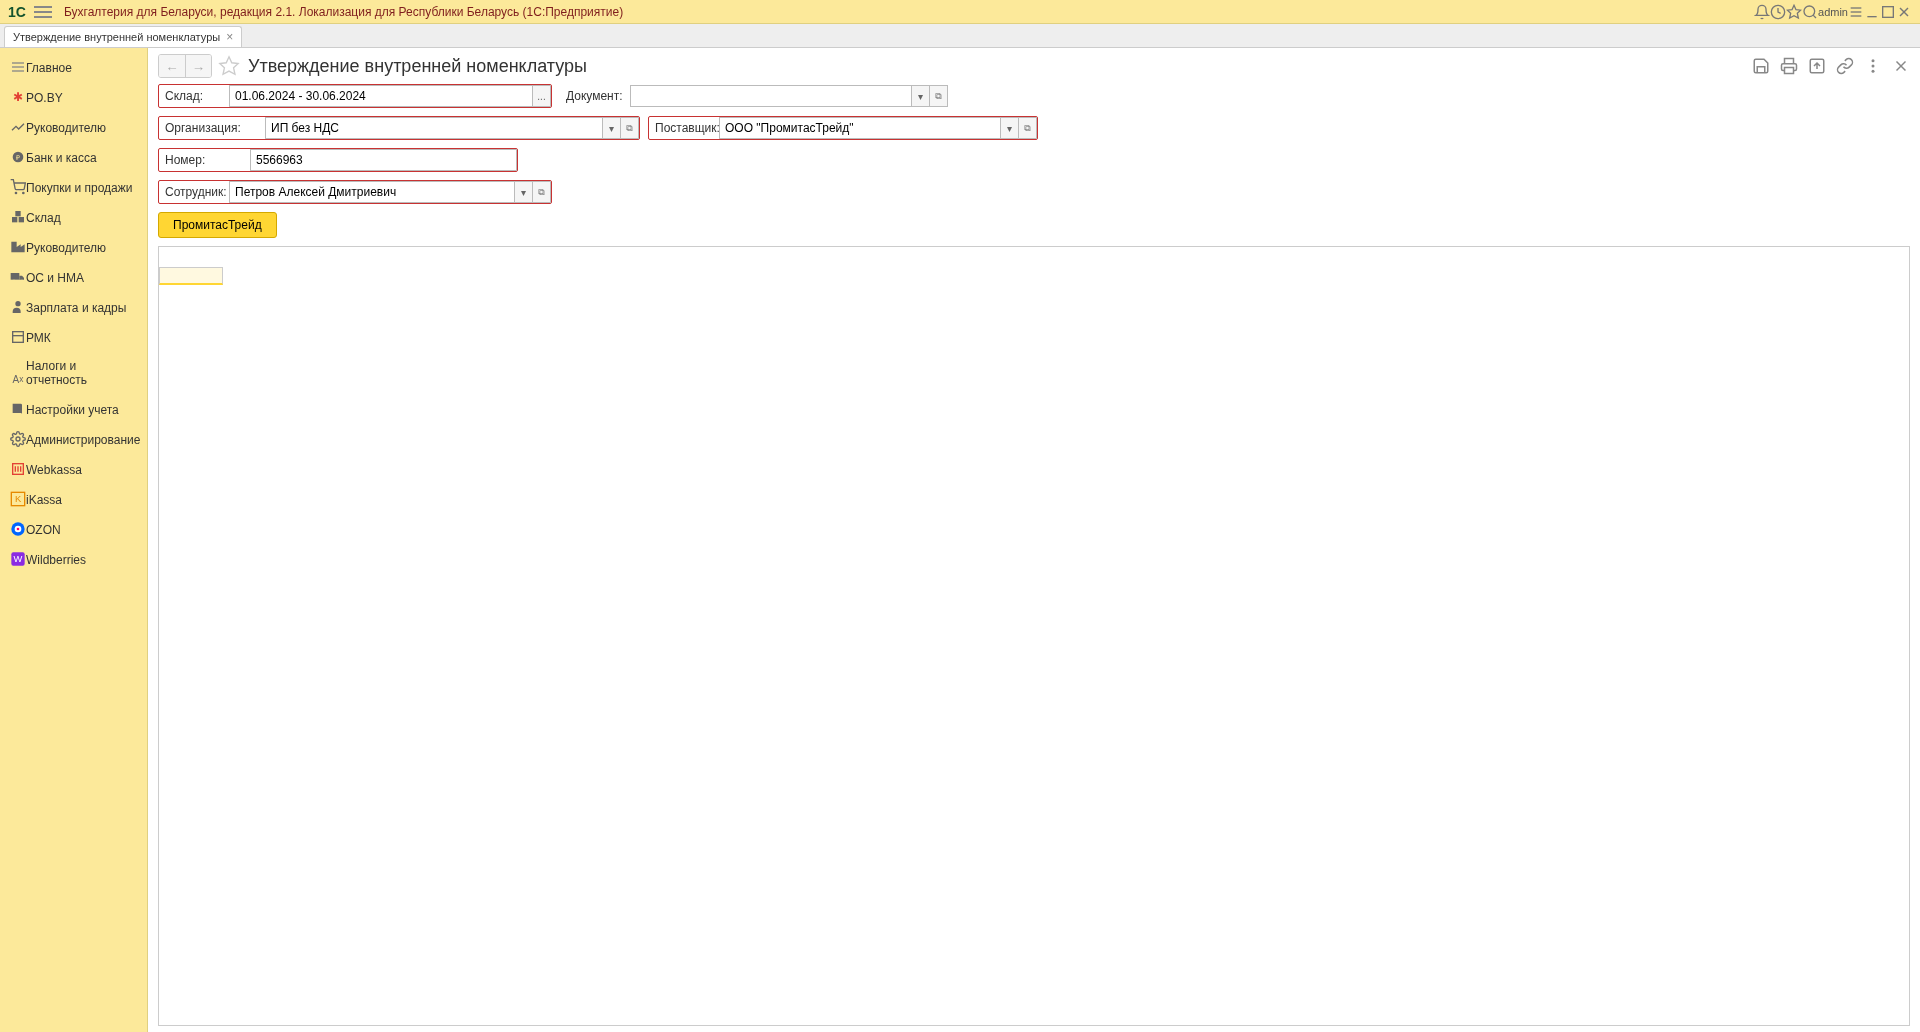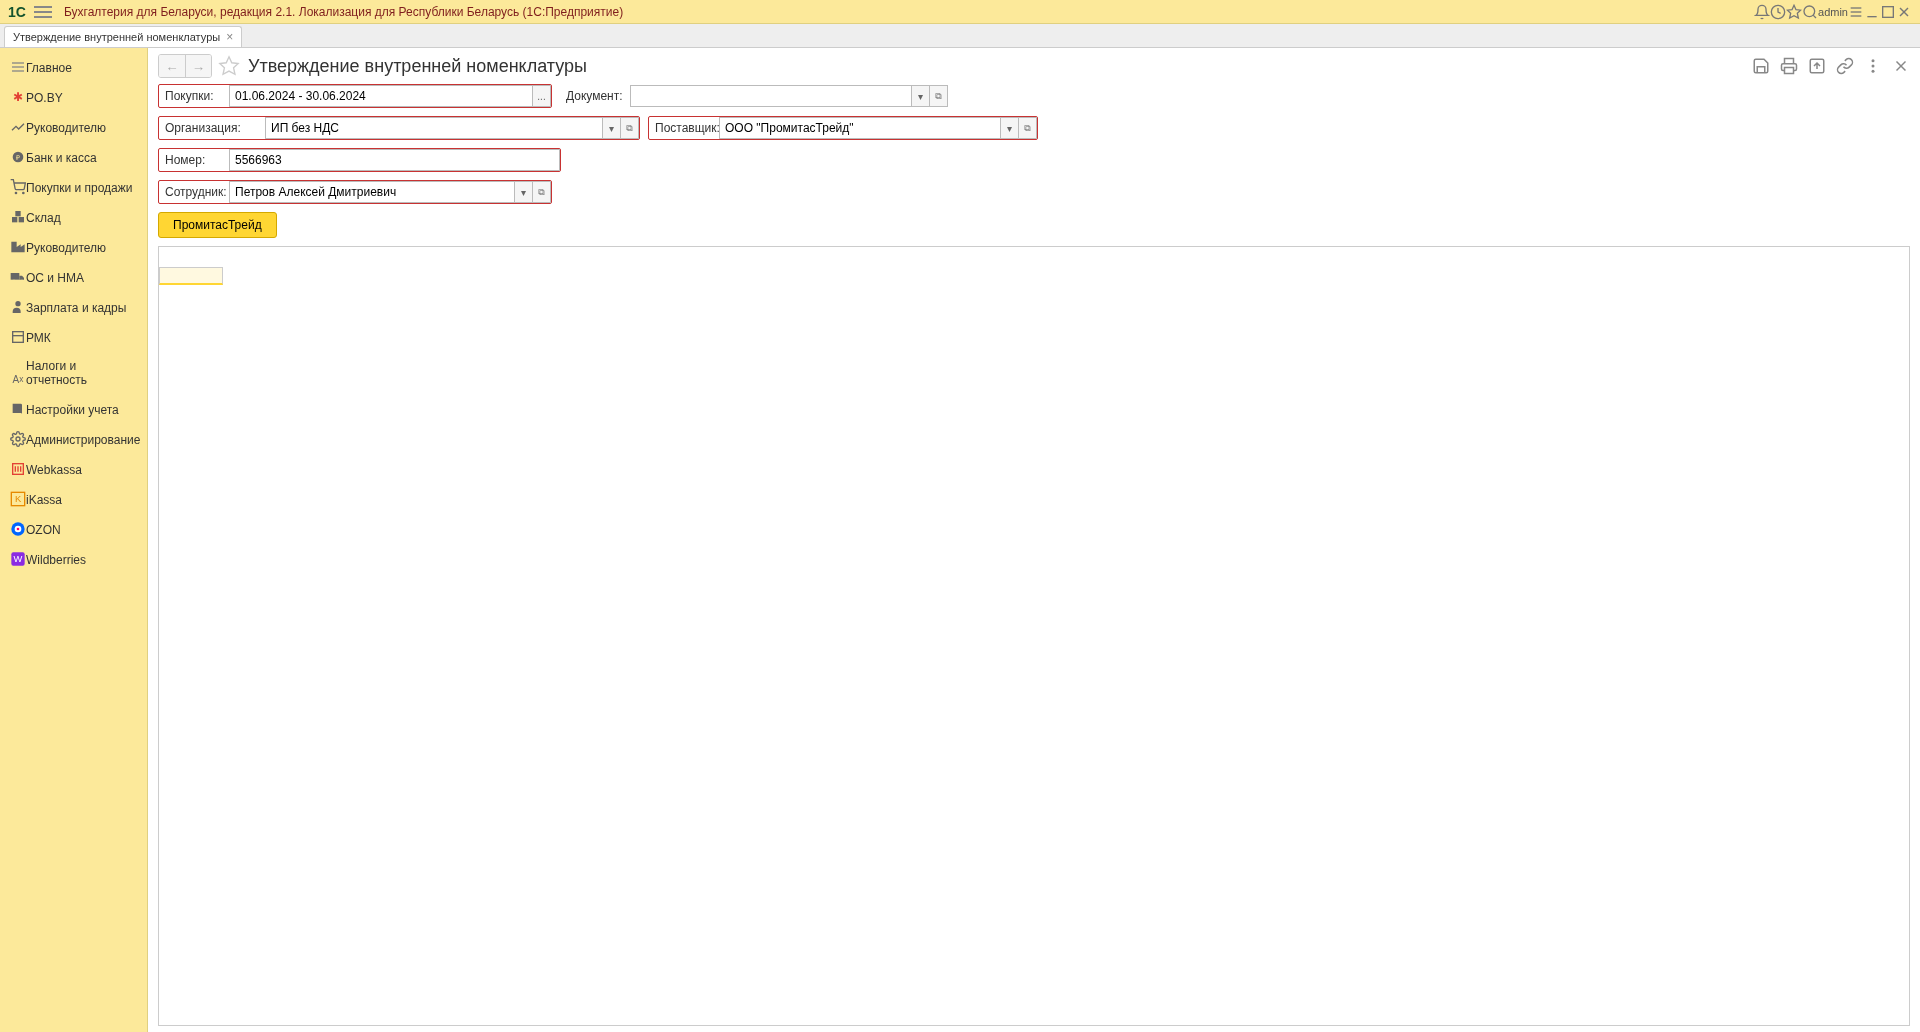--- a/index.html
+++ b/index.html
@@ -334,21 +334,21 @@
               <line x1="6" y1="6" x2="18" y2="18"></line>
             </svg>
           </span>
       </div>
     </div>
 
     <div class="form-rows">
 
       <div class="form-row">
         <div class="field-group highlighted">
-          <span class="field-label" style="width:68px;">Покупки:</span>
+          <span class="field-label" style="width:68px;">Склад:</span>
           <input class="field-input" style="width: 304px;" value="01.06.2024 - 30.06.2024">
           <button class="field-btn">...</button>
         </div>
         <div class="field-group">
           <span class="field-label" style="width:60px;">Документ:</span>
           <input class="field-input" style="width: 282px;" value="">
           <button class="field-btn">▾</button>
           <button class="field-btn open">⧉</button>
         </div>
       </div>
@@ -364,21 +364,21 @@
           <span class="field-label" style="width:60px;">Поставщик:</span>
           <input class="field-input" style="width: 282px;" value="ООО &quot;ПромитасТрейд&quot;">
           <button class="field-btn">▾</button>
           <button class="field-btn open">⧉</button>
         </div>
       </div>
 
       <div class="form-row">
         <div class="field-group highlighted">
           <span class="field-label" style="width:68px;">Номер:</span>
-          <input class="field-input" style="width: 331px;" value="5566963">
+          <input class="field-input" style="width: 267px; margin-left: 21px;" value="5566963">
         </div>
       </div>
 
       <div class="form-row">
         <div class="field-group highlighted">
           <span class="field-label" style="width:68px;">Сотрудник:</span>
           <input class="field-input" style="width: 286px;" value="Петров Алексей Дмитриевич">
           <button class="field-btn">▾</button>
           <button class="field-btn open">⧉</button>
         </div>

